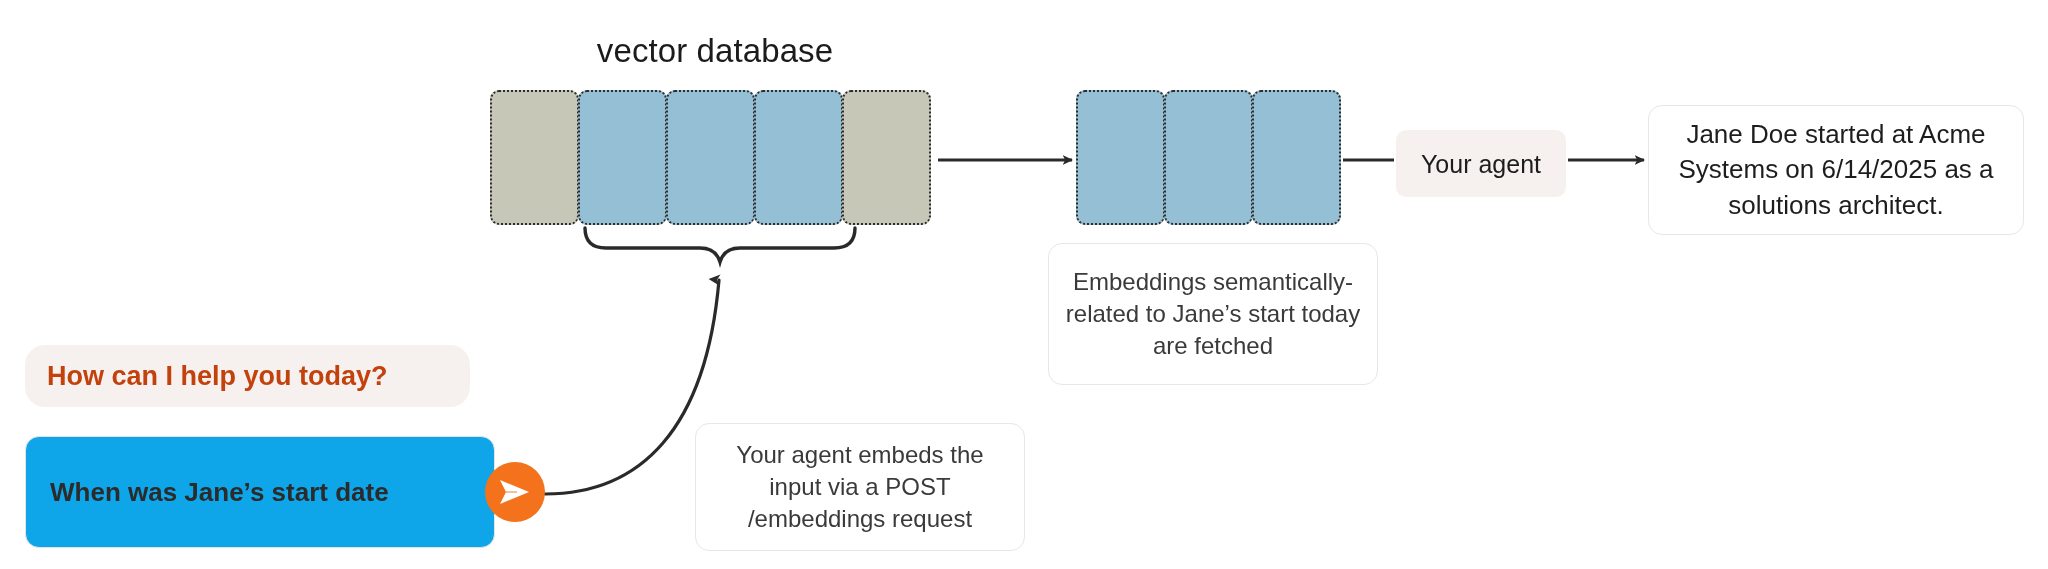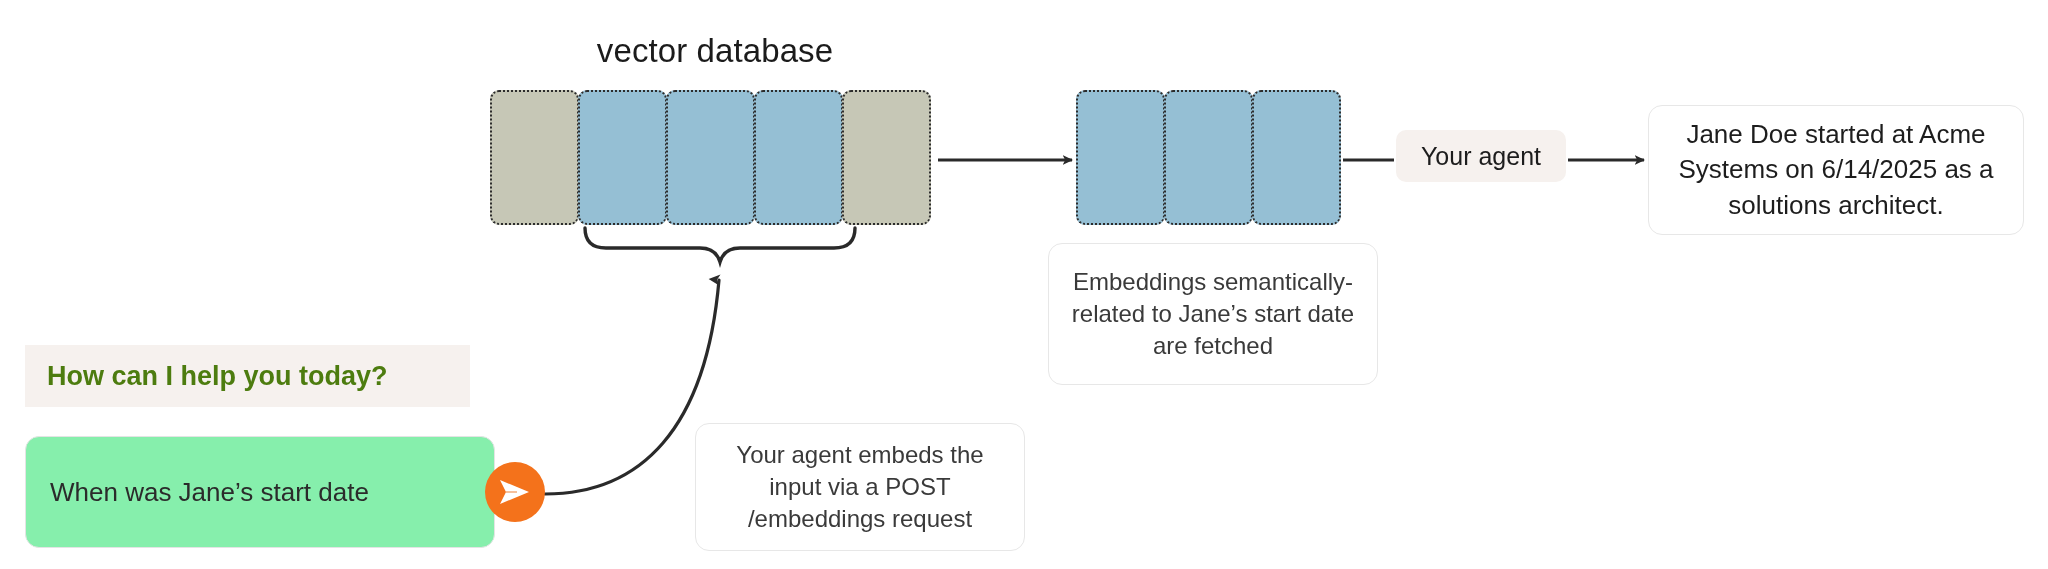--- a/index.html
+++ b/index.html
@@ -89,61 +89,62 @@
     font-size: 26px;
     color: #1d1d1d;
     padding: 0 20px;
     line-height: 1.36;
   }
 
   
   #agent-pill {
     position: absolute;
     left: 1396px; top: 130px;
-    width: 170px; height: 52px;
+    width: 170px; height: 67px;
     background: #f6f1ee;
     border-radius: 10px;
     display: flex;
     align-items: center;
     justify-content: center;
     text-align: left;
     font-size: 25px;
     color: #1d1d1d;
     line-height: 1.2;
     z-index: 4;
   }
 
   
   #assistant-bubble {
     position: absolute;
     left: 25px; top: 345px;
     width: 445px; height: 62px;
     background: #f6f1ee;
-    border-radius: 0;
+    border-radius: 20px;
     display: flex;
     align-items: center;
     padding-left: 22px;
     font-size: 27px;
     font-weight: bold;
-    color: #4d7c0f;
+    color: #c2410c;
     z-index: 4;
   }
   #composer {
     position: absolute;
     left: 25px; top: 436px;
     width: 470px; height: 112px;
-    background: #86efac;
+    background: #0ea5e9;
     border: 1.6px solid #e4e4e4;
     border-radius: 14px;
     display: flex;
     align-items: center;
     padding-left: 24px;
     font-size: 26px;
     color: #2b2b2b;
     z-index: 4;
+    font-weight: bold;
   }
   #send-button {
     position: absolute;
     left: 485px; top: 462px;
     width: 60px; height: 60px;
     border-radius: 50%;
     background: #f4721b;
     z-index: 6;
     display: flex;
     align-items: center;
@@ -165,21 +166,21 @@
     <div class="vblock blue"></div>
     <div class="vblock tan"></div>
   </div>
 
   <div class="block-row" id="fetch-row">
     <div class="vblock blue"></div>
     <div class="vblock blue"></div>
     <div class="vblock blue"></div>
   </div>
 
-  <div class="card" id="embeddings-note">Embeddings semantically-related to Jane’s start date are fetched</div>
+  <div class="card" id="embeddings-note">Embeddings semantically-related to Jane’s start today are fetched</div>
 
   <div id="agent-pill">Your agent</div>
 
   <div class="card" id="final-answer">Jane Doe started at Acme Systems on 6/14/2025 as a solutions architect.</div>
 
   <div class="card" id="embed-request-note">Your agent embeds the input via a POST /embeddings request</div>
 
   <div id="assistant-bubble">How can I help you today?</div>
 
   <div id="composer">When was Jane’s start date</div>

